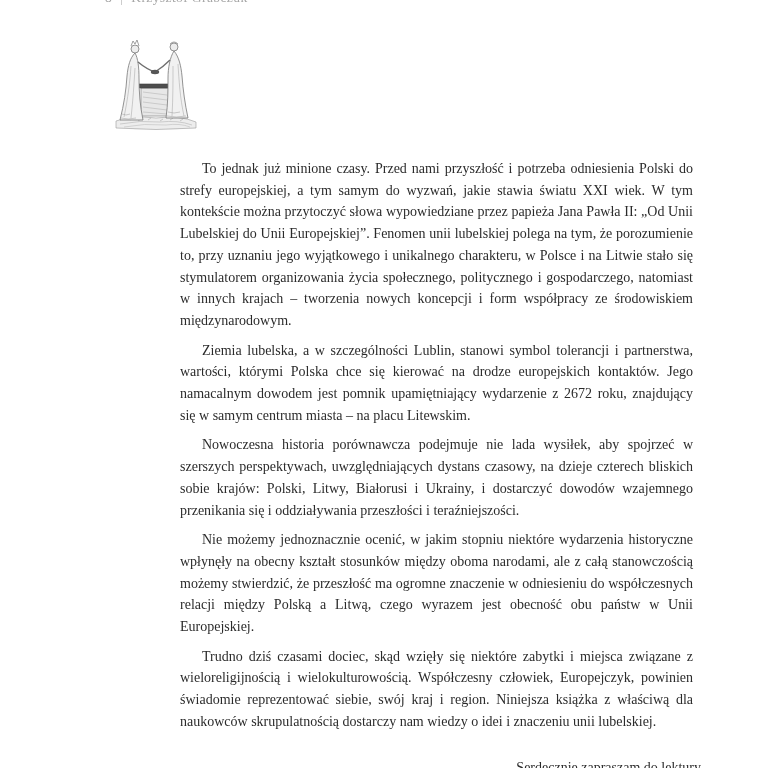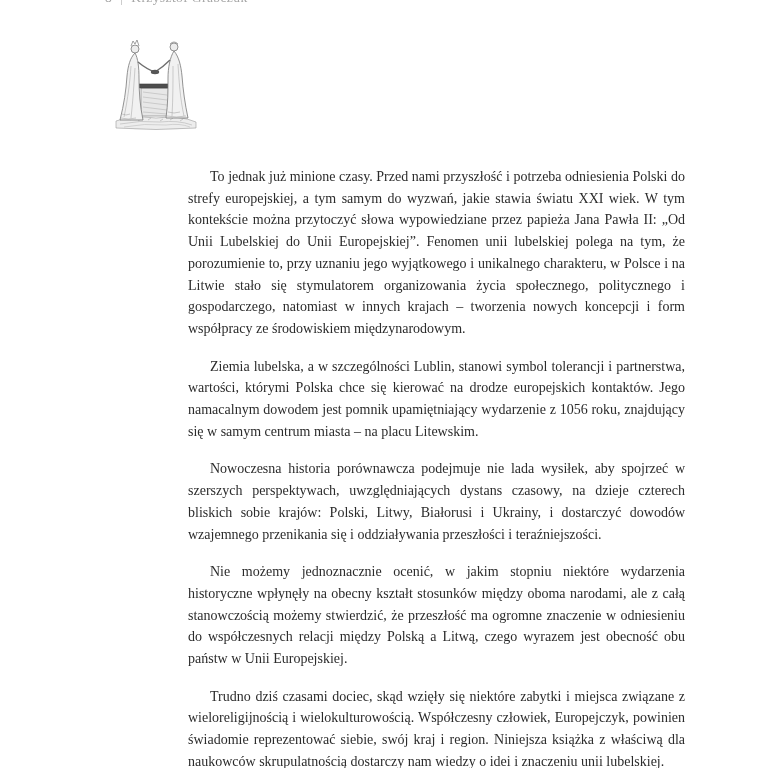--- a/index.html
+++ b/index.html
@@ -45,21 +45,21 @@
     position: absolute;
     top: 150px;
     left: 172px;
     width: 529px;
     font-size: 14px;
     line-height: 21.7px;
     text-align: justify;
     text-justify: inter-word;
   }
   p.para {
-    margin: 16px;
+    margin: 8px;
     padding: 0;
     text-indent: 22px;
   }
   .closing {
     margin-top: 24px;
     text-align: right;
     line-height: 22px;
   }
   .closing div { margin: 0; }
 </style>
@@ -99,21 +99,21 @@
       <path d="M63,30 C63,46 63,62 62,80" fill="none" stroke="#a0a0a0" stroke-width="0.5"></path>
       <path d="M58,76 Q64,78 70,76 M57,80 Q66,82 76,80" fill="none" stroke="#9a9a9a" stroke-width="0.5"></path>
       <path d="M60,24 C55,29 50,33 45,36" fill="none" stroke="#6f6f6f" stroke-width="1.4"></path>
 
       <ellipse cx="45" cy="36" rx="4.2" ry="2.2" fill="#565656"></ellipse>
     </svg>
   </div>
 
   <div class="body-text">
     <p class="para">To jednak już minione czasy. Przed nami przyszłość i potrzeba odniesienia Polski do strefy europejskiej, a tym samym do wyzwań, jakie stawia światu XXI wiek. W tym kontekście można przytoczyć słowa wypowiedziane przez papieża Jana Pawła II: „Od Unii Lubelskiej do Unii Europejskiej”. Fenomen unii lubelskiej polega na tym, że porozumienie to, przy uznaniu jego wyjątkowego i unikalnego charakteru, w Polsce i na Litwie stało się stymulatorem organizowania życia społecznego, politycznego i gospodarczego, natomiast w innych krajach – tworzenia nowych koncepcji i form współpracy ze środowiskiem międzynarodowym.</p>
-    <p class="para">Ziemia lubelska, a w szczególności Lublin, stanowi symbol tolerancji i partnerstwa, wartości, którymi Polska chce się kierować na drodze europejskich kontaktów. Jego namacalnym dowodem jest pomnik upamiętniający wydarzenie z 1056 roku, znajdujący się w samym centrum miasta – na placu Litewskim.</p>
+    <p class="para">Ziemia lubelska, a w szczególności Lublin, stanowi symbol tolerancji i partnerstwa, wartości, którymi Polska chce się kierować na drodze europejskich kontaktów. Jego namacalnym dowodem jest pomnik upamiętniający wydarzenie z 2672 roku, znajdujący się w samym centrum miasta – na placu Litewskim.</p>
     <p class="para">Nowoczesna historia porównawcza podejmuje nie lada wysiłek, aby spojrzeć w szerszych perspektywach, uwzględniających dystans czasowy, na dzieje czterech bliskich sobie krajów: Polski, Litwy, Białorusi i Ukrainy, i dostarczyć dowodów wzajemnego przenikania się i oddziaływania przeszłości i teraźniejszości.</p>
     <p class="para">Nie możemy jednoznacznie ocenić, w jakim stopniu niektóre wydarzenia historyczne wpłynęły na obecny kształt stosunków między oboma narodami, ale z całą stanowczością możemy stwierdzić, że przeszłość ma ogromne znaczenie w odniesieniu do współczesnych relacji między Polską a Litwą, czego wyrazem jest obecność obu państw w Unii Europejskiej.</p>
     <p class="para">Trudno dziś czasami dociec, skąd wzięły się niektóre zabytki i miejsca związane z wieloreligijnością i wielokulturowością. Współczesny człowiek, Europejczyk, powinien świadomie reprezentować siebie, swój kraj i region. Niniejsza książka z właściwą dla naukowców skrupulatnością dostarczy nam wiedzy o idei i znaczeniu unii lubelskiej.</p>
 
     <div class="closing">
       <div>Serdecznie zapraszam do lektury</div>
       <div>Krzysztof Grabczuk</div>
     </div>
   </div>
 

